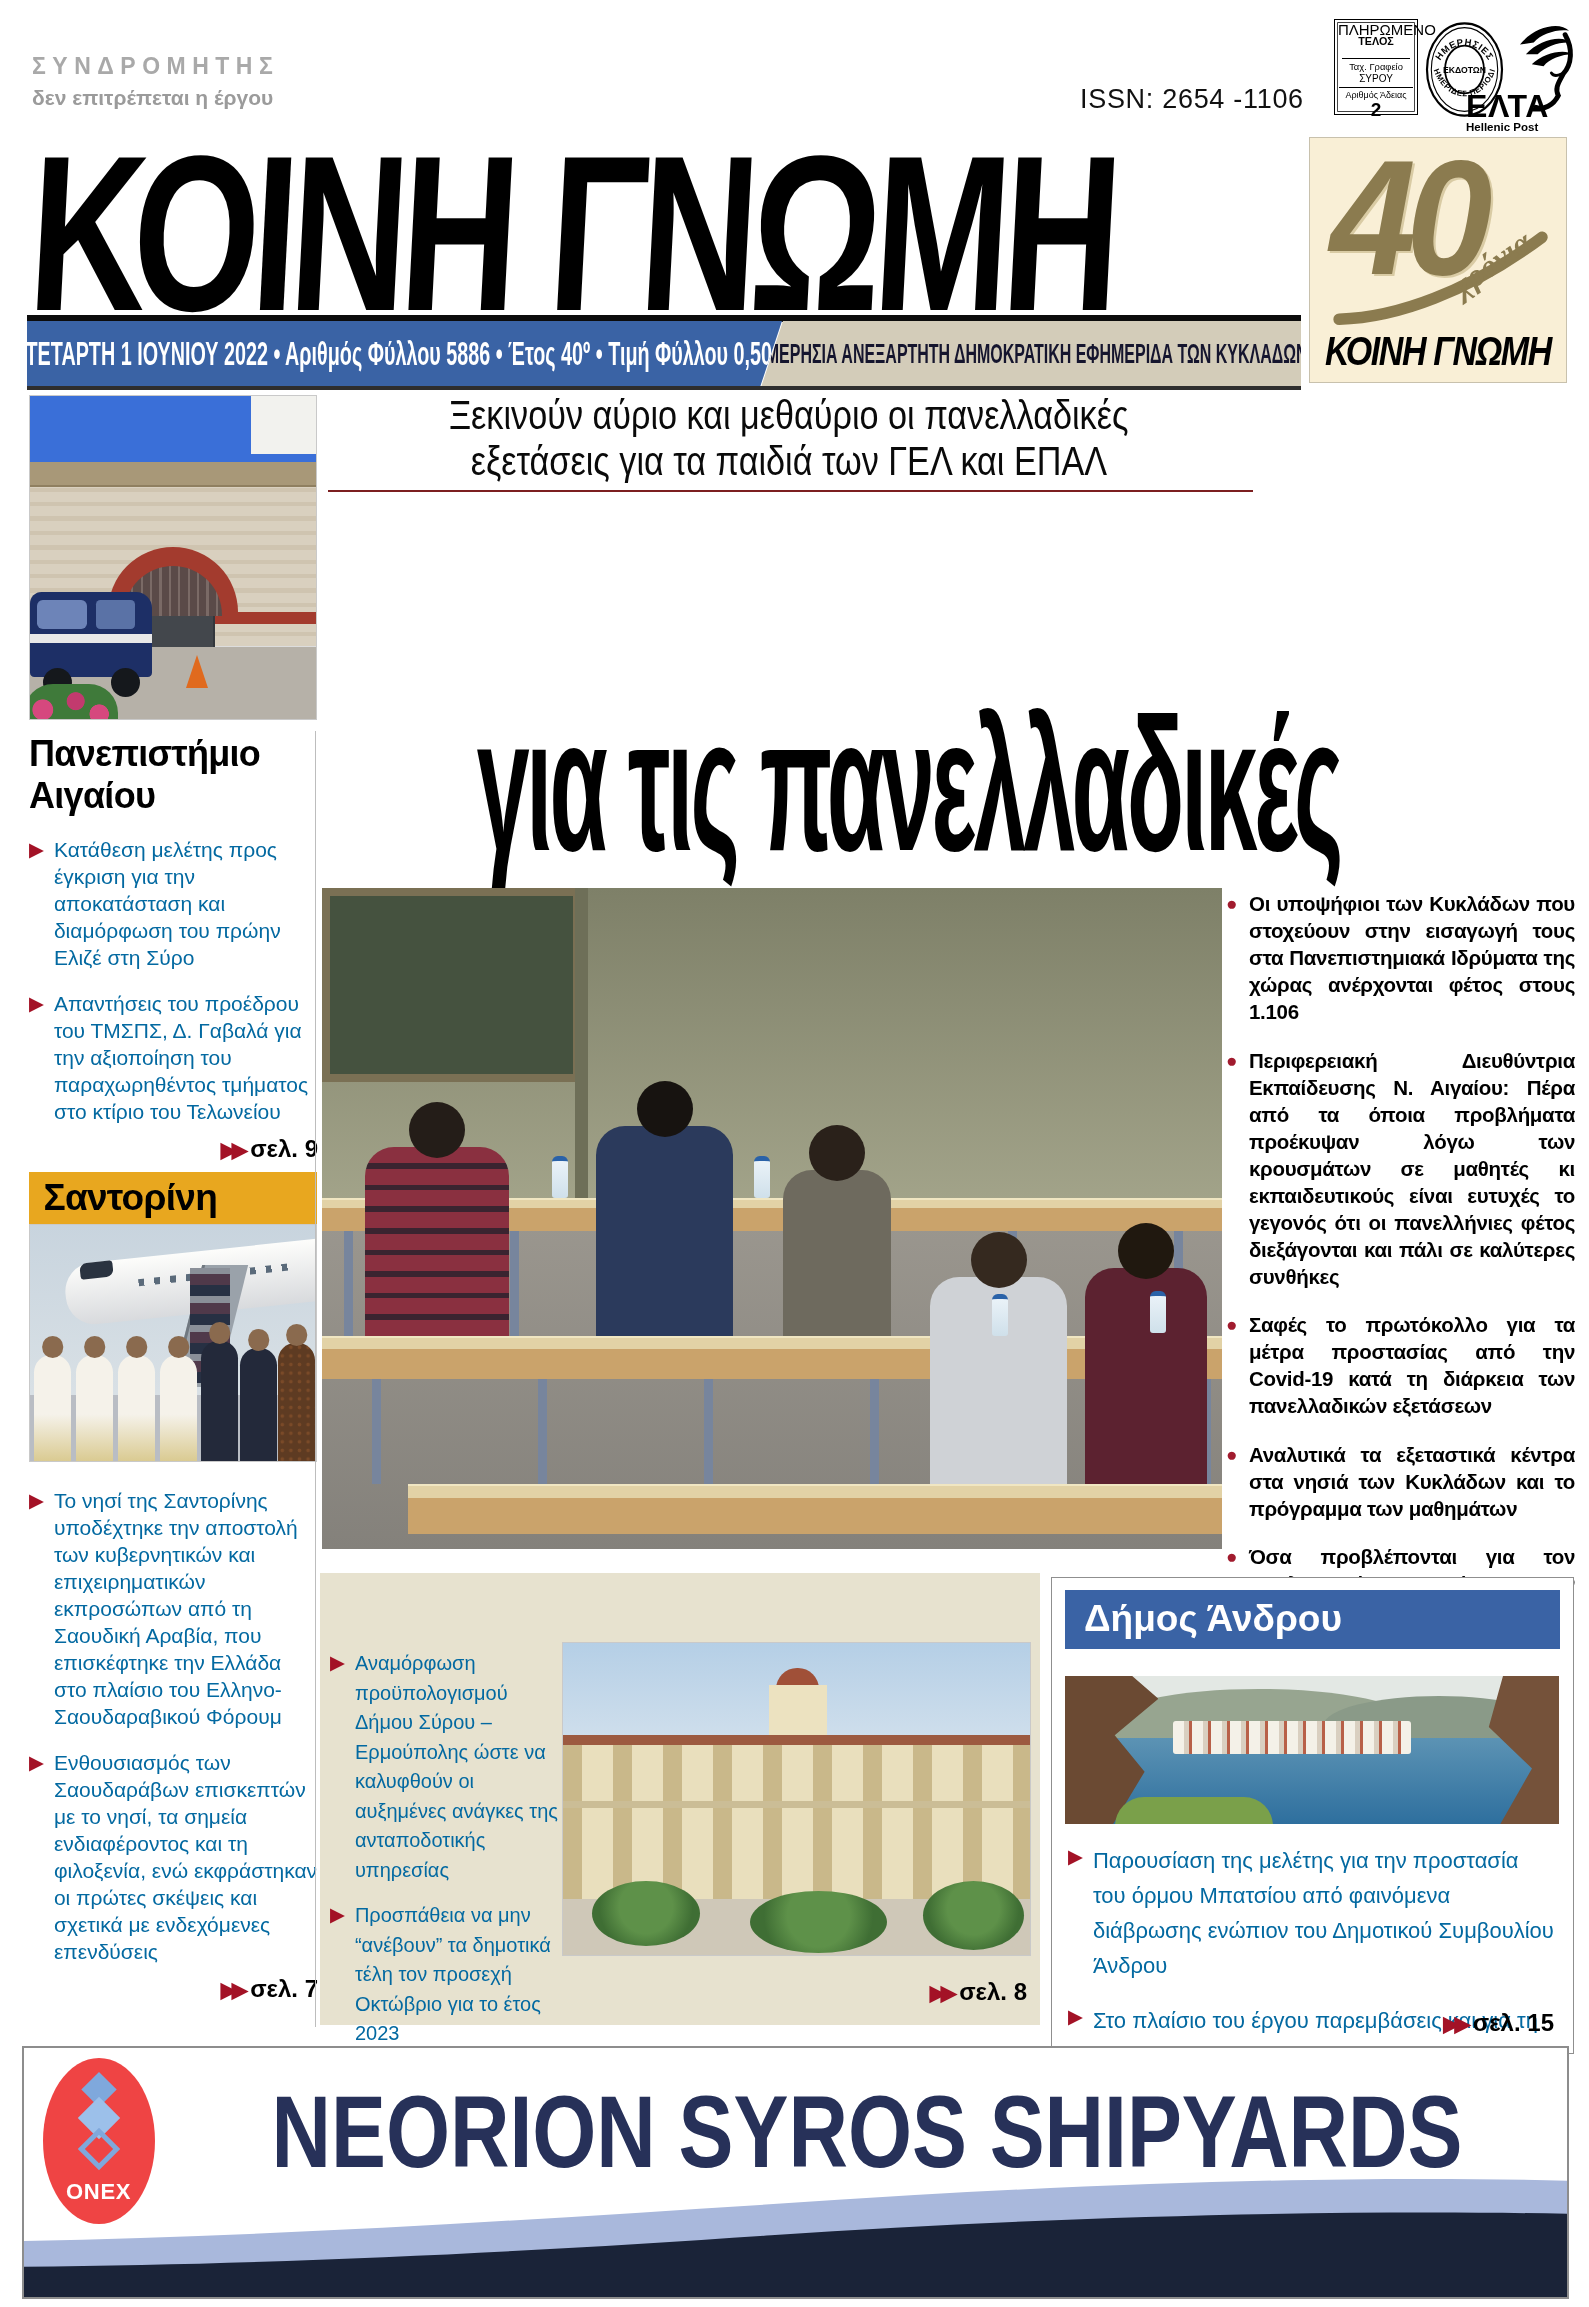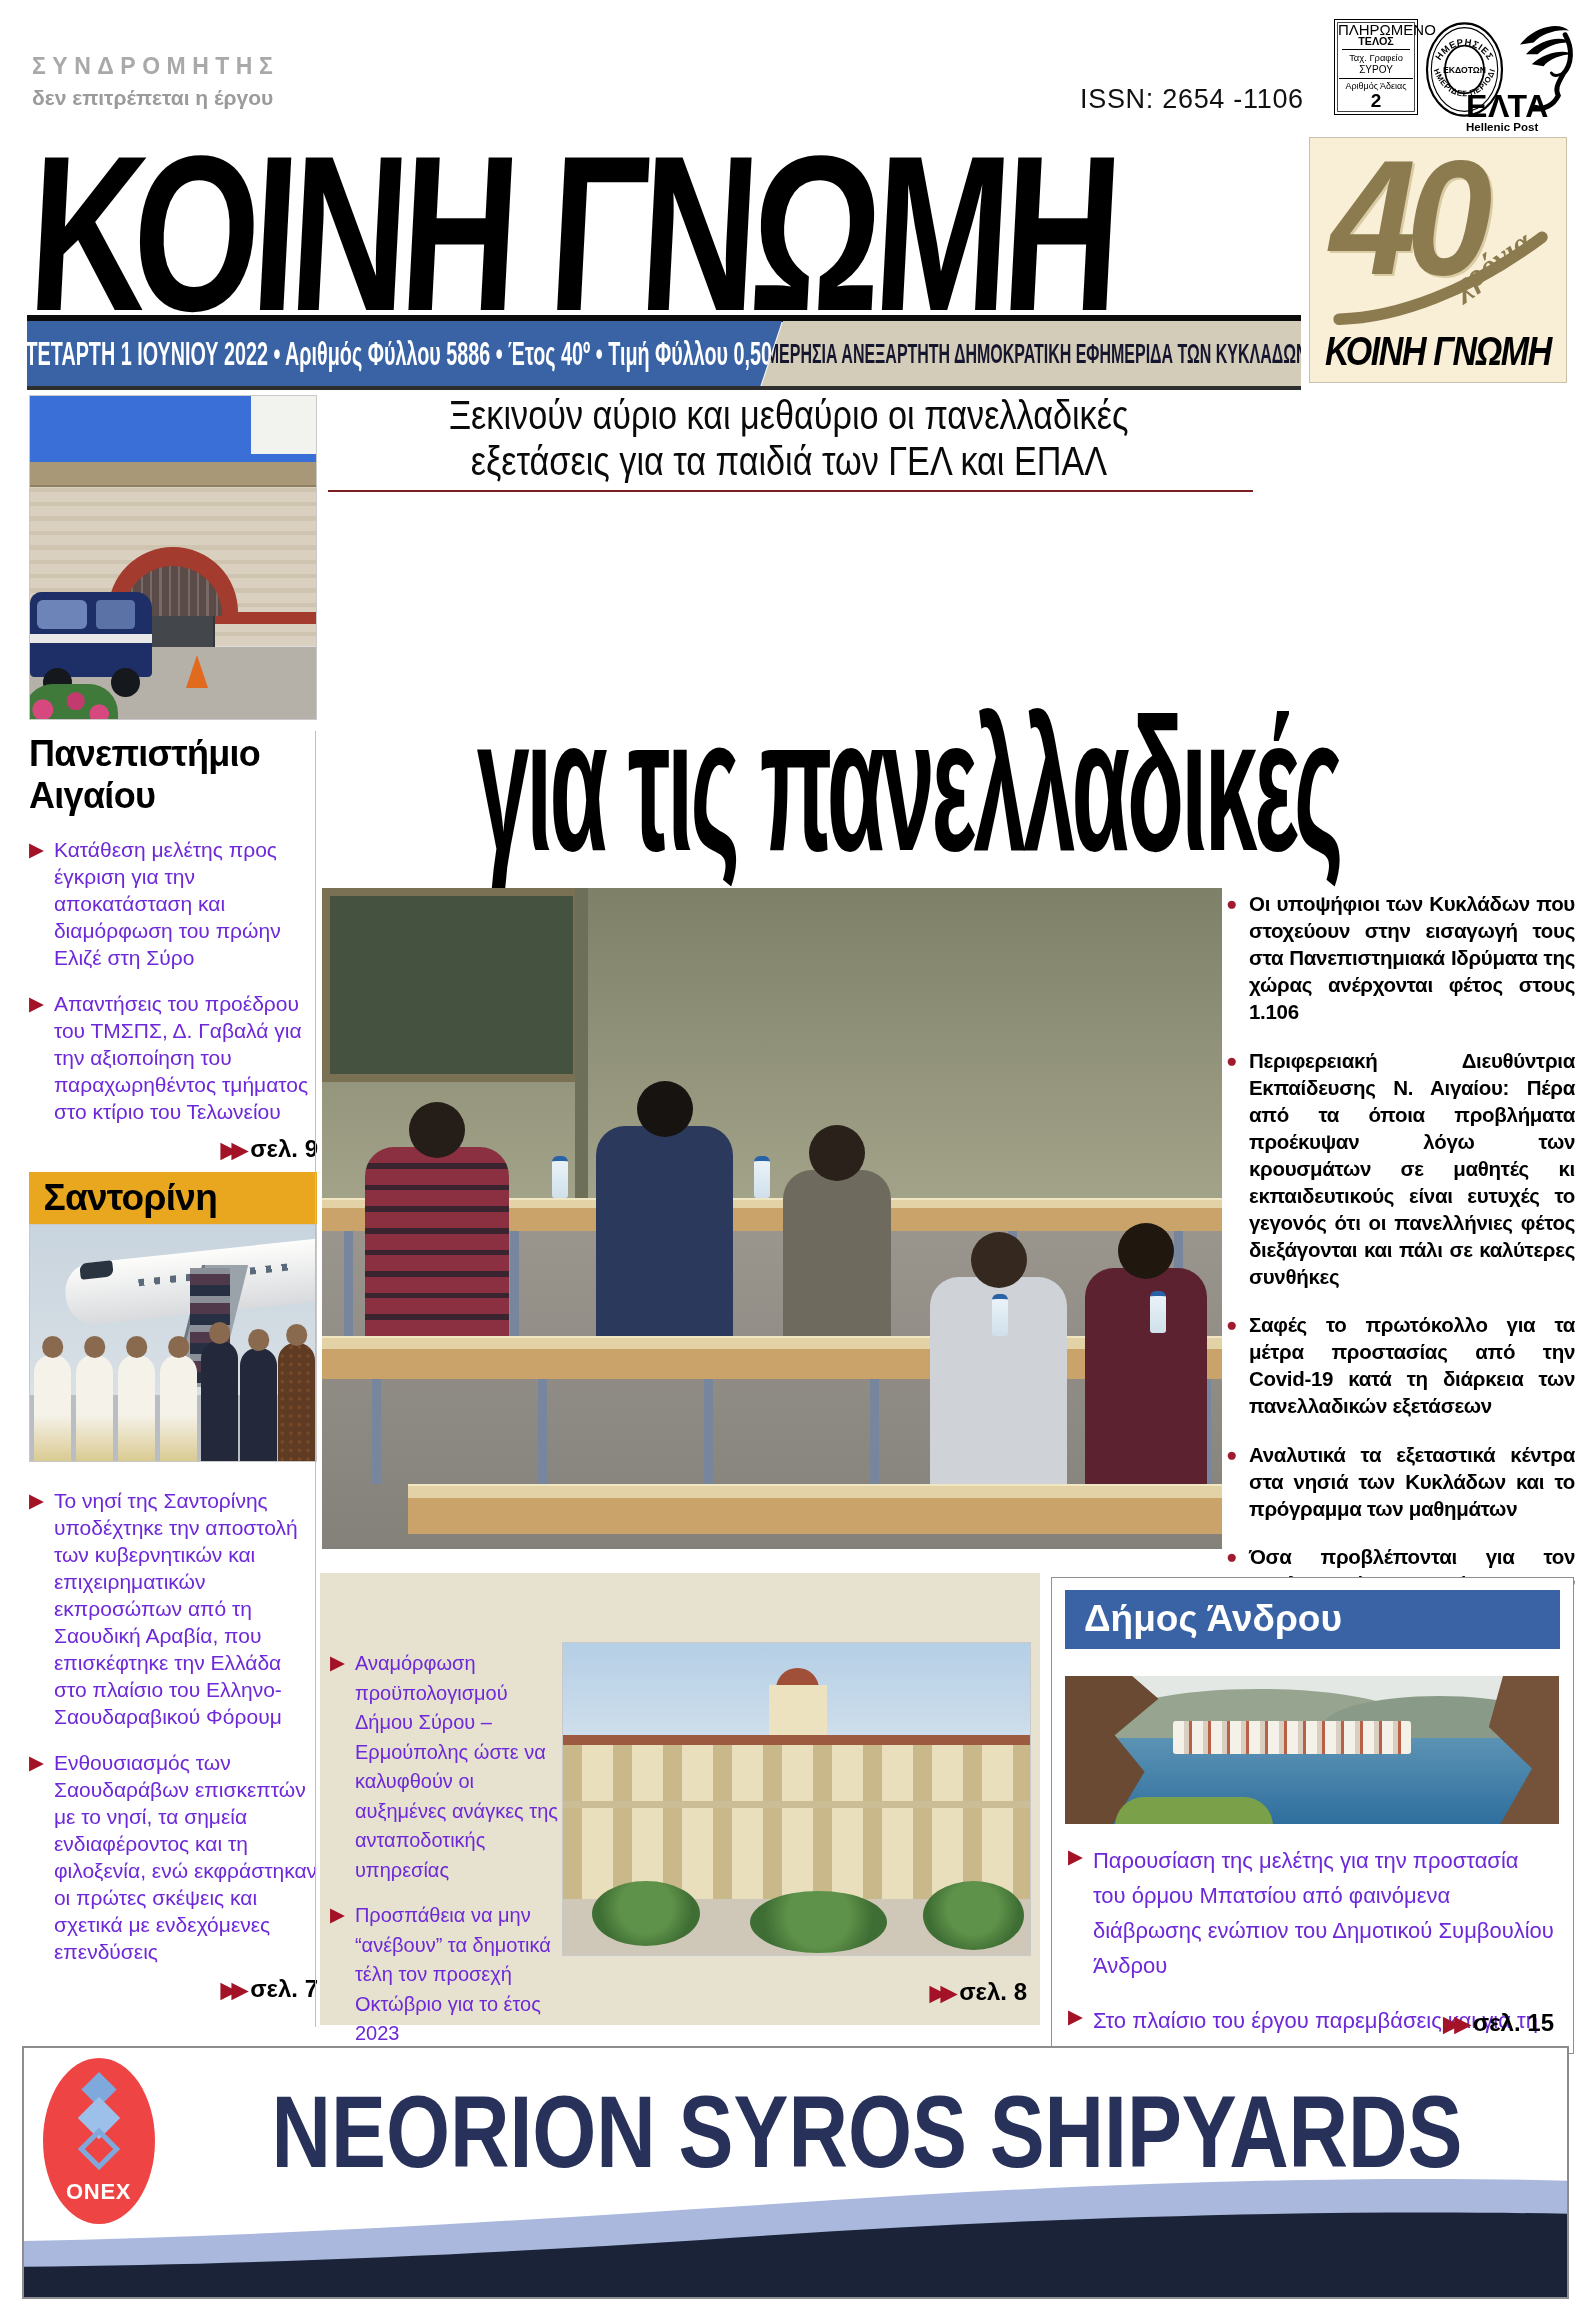--- a/index.html
+++ b/index.html
@@ -12,21 +12,21 @@
   body{font-family:"Liberation Sans",sans-serif;color:#000}
   #page{position:relative;width:1590px;height:2307px;background:#fff;overflow:hidden}
 
   
   .sub-label{position:absolute;left:32px;top:53px;font-size:23px;font-weight:700;letter-spacing:6.5px;color:#a9a9a9}
   .sub-note{position:absolute;left:32px;top:86px;font-size:21px;font-weight:700;color:#9b9b9b}
   .issn{position:absolute;left:1080px;top:84px;font-size:27px;font-weight:400;color:#111;letter-spacing:0.7px}
 
   .stampbox{position:absolute;left:1334px;top:19px;width:84px;height:96px;border:1.4px solid #000;box-shadow:inset 0 0 0 2.2px #fff,inset 0 0 0 2.9px #000;padding:4.3px 2.9px 1.4px;text-align:center}
   .stampbox .b1{font-size:15px;font-weight:400;line-height:11.5px}
-  .stampbox .b2{font-size:10.8px;font-weight:700;line-height:11.5px;border-bottom:1.4px solid #000;padding-bottom:2px;margin:0 4.3px 2.2px}
+  .stampbox .b2{font-size:10.8px;font-weight:700;line-height:11.5px;border-bottom:1.4px solid #000;padding-bottom:11px;margin:0 4.3px 2.2px}
   .stampbox .b3{font-size:9.4px;line-height:11.5px}
   .stampbox .b4{font-size:10px;line-height:12.2px;border-bottom:0.7px solid #000;padding-bottom:2.2px;margin:0 1.4px 1.4px}
   .stampbox .b5{font-size:9px;line-height:10px}
   .stampbox .b6{font-size:19px;font-weight:700;line-height:19px}
 
   .roundstamp{position:absolute;left:1424px;top:19px;width:81px;height:101px}
   .elta{position:absolute;left:1466px;top:92px;text-align:left}
   .elta .nm{font-size:32px;font-weight:700;letter-spacing:0.7px;line-height:29px}
   .elta .sub{font-size:11.5px;font-weight:700}
   .elta-head{position:absolute;left:1516px;top:19px;width:59px;height:108px}
@@ -152,21 +152,21 @@
   .an-grass{left:50px;top:121px;width:158px;height:29px;background:#7aa04a;border-radius:29px 29px 0 0}
 
   
   .colhead{font-size:36px;font-weight:700;line-height:42px;letter-spacing:-0.7px}
   .aegean{position:absolute;left:29px;top:733px;width:289px}
   .santorini{position:absolute;left:29px;top:1480px;width:289px}
   .sant-hdr{position:absolute;left:29px;top:1172px;width:288px;height:52px;background:var(--orange);display:flex;align-items:center;padding-left:14.4px;font-size:37px;font-weight:700;letter-spacing:-0.7px}
 
   .bul{display:flex;gap:10px;margin-top:19px}
   .bul .tri{flex:0 0 auto;color:var(--red);font-size:19.4px;line-height:27px}
-  .bul .btxt{font-size:21px;line-height:27px;font-weight:400;color:#6d28d9}
+  .bul .btxt{font-size:21px;line-height:27px;font-weight:400;color:#0369a1}
   .pgref{display:flex;justify-content:flex-end;align-items:baseline;gap:7.2px;font-size:24px;font-weight:700;margin-top:10px}
   .pgref .arr,.inref .arr{color:var(--red);letter-spacing:-5px;font-size:21px}
   .inref{font-weight:700;font-size:22px;white-space:nowrap}
 
   .vdiv{position:absolute;left:315px;top:731px;width:1.4px;height:1296px;background:#bdbdbd}
 
   .rightcol{position:absolute;left:1226px;top:890px;width:349px}
   .bul2{display:flex;gap:11.5px;margin-bottom:21.6px}
   .bul2 .dot{flex:0 0 auto;color:#a11b2e;font-size:19px;line-height:27px}
   .bul2 .btxt2{font-size:20.5px;line-height:27px;font-weight:700;text-align:justify;letter-spacing:-0.3px}

